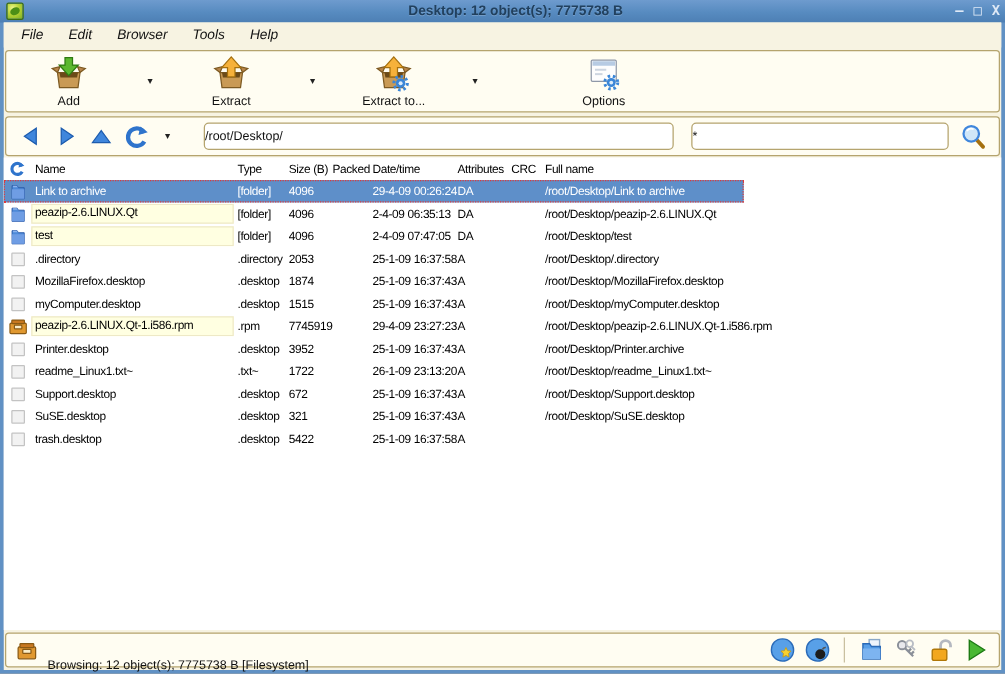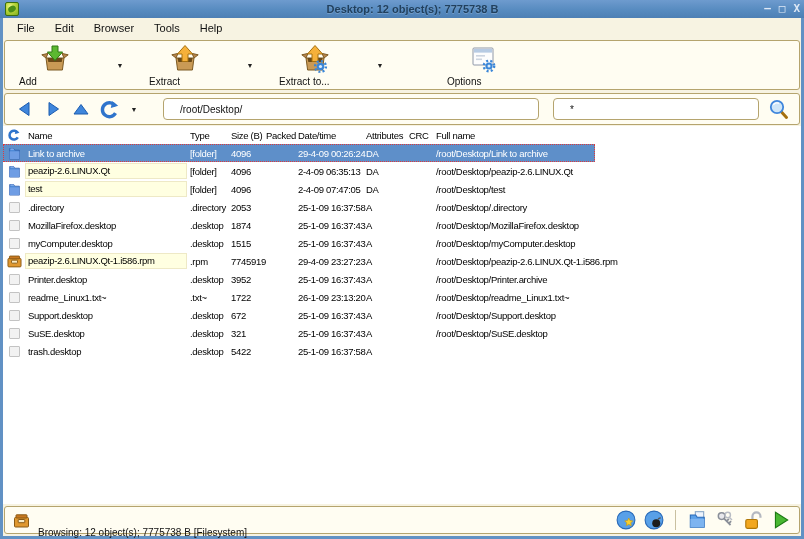--- a/index.html
+++ b/index.html
@@ -14,35 +14,35 @@
   .tb-logo::after{content:"";position:absolute;left:2px;top:3px;width:8px;height:6px;border-radius:50%;
     background:#4c8f16;transform:rotate(-28deg);}
   .tb-title{position:absolute;left:4px;right:0;text-align:center;font-size:11px;font-weight:bold;color:#21405e;
     text-shadow:0 1px 0 rgba(255,255,255,.18);pointer-events:none;padding-left:17px;}
   .tb-controls{margin-left:auto;display:flex;align-items:center;gap:8px;z-index:2;}
   .tb-btn{color:#dfe9f6;font-size:11px;font-weight:bold;line-height:14px;cursor:default;font-family:"DejaVu Sans Mono",monospace;}
   
   .inner{position:absolute;left:3px;right:3px;top:18px;bottom:3px;background:#f7f3e2;display:flex;flex-direction:column;}
   
   .menubar{height:20px;display:flex;align-items:center;padding-left:4px;font-size:11px;color:#111;background:#f7f3e2;}
-  .menu-item{padding:2px 10px;cursor:default;}
+  .menu-item{padding:2px 10px;cursor:default;font-style:italic;}
   
   .panel{margin:2px 1px 1px 1px;border:1px solid #b5a46e;border-radius:3px;background:#fffdf2;}
   
   .toolbar{height:50px;display:flex;align-items:center;padding:0 14px;}
-  .tbtn{width:72px;display:flex;flex-direction:column;gap:1px;cursor:default;}
+  .tbtn{width:72px;display:flex;flex-direction:column;align-items:center;gap:1px;cursor:default;}
   .tbtn .lbl{font-size:10px;color:#111;}
   .tdrop{width:58px;display:flex;justify-content:center;align-items:center;height:40px;}
   .drop-arrow{font-size:7px;color:#222;}
   
   .navbar{height:32px;display:flex;align-items:center;padding:0 8px;gap:4px;}
   .nav-btn{width:24px;height:24px;display:flex;align-items:center;justify-content:center;}
   .nav-drop{width:18px;display:flex;justify-content:center;}
   .txt-input{height:22px;border:1px solid #b5a46e;border-radius:4px;background:#fff;font-size:10px;
-    font-family:"Liberation Sans",sans-serif;padding:0 16px;color:#111;outline:none;}
+    font-family:"Liberation Sans",sans-serif;padding:0 0;color:#111;outline:none;}
   .addr{flex:1;margin-left:16px;}
   .search{width:206px;margin-left:10px;}
   .mag{width:26px;height:26px;display:flex;align-items:center;justify-content:center;margin-left:2px;}
   
   .listwrap{flex:1;background:#fff;overflow:hidden;font-size:9.5px;color:#000;}
   .lheader,.lrow{display:grid;grid-template-columns:22px 162px 41px 35px 32px 68px 43px 27px 1fr;
     height:18px;align-items:center;letter-spacing:-0.3px;}
   .lheader{font-size:9.5px;}
   .lheader .c{font-weight:normal;}
   .lrow{width:592px;}

